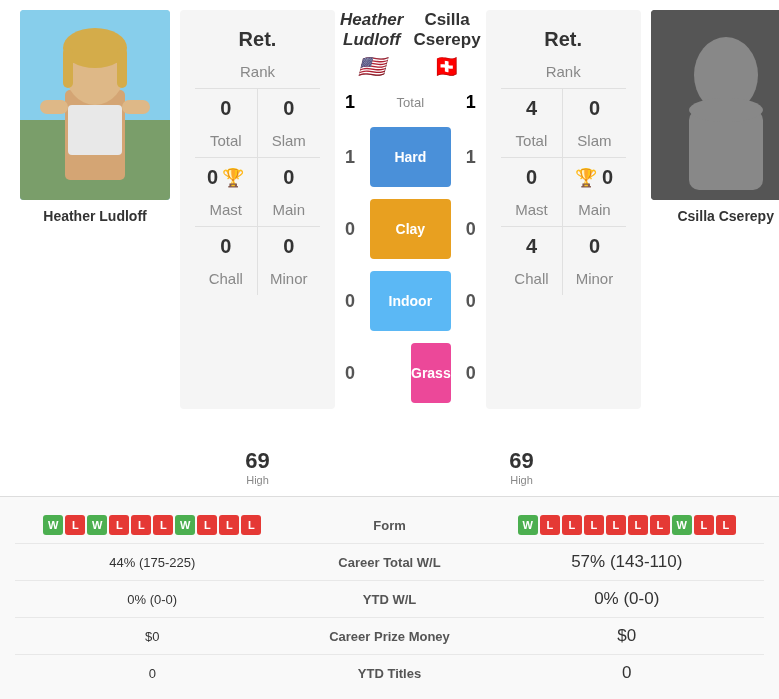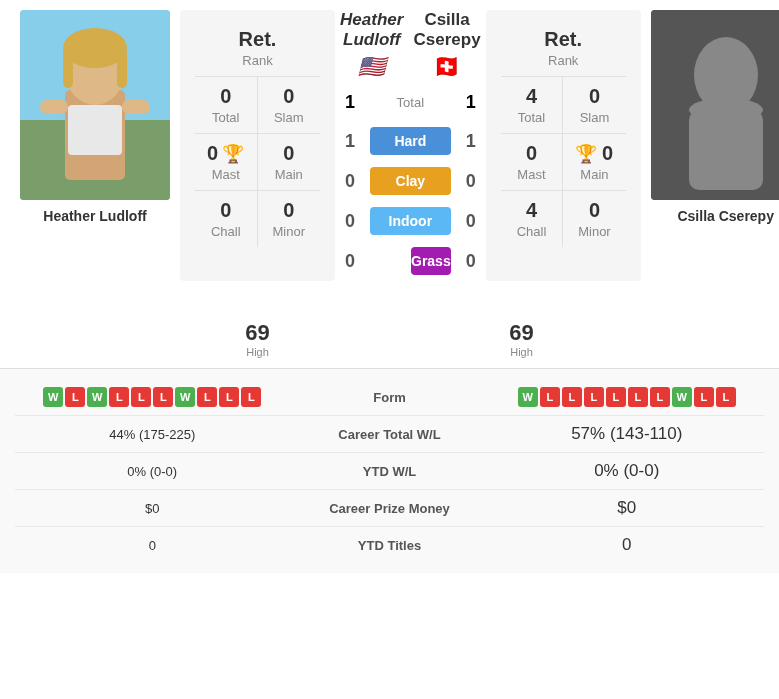--- a/index.html
+++ b/index.html
@@ -59,23 +59,23 @@
       gap: 0;
     }
 
     .stat-value {
       font-size: 20px;
       font-weight: bold;
       color: #333;
     }
 
     .stat-label {
-      font-size: 13px;
+      font-size: 15px;
       color: #888;
-      margin-top: 2px;
+      margin-top: 12px;
     }
 
     .trophy-icon {
       color: #FFD700;
       font-size: 18px;
     }
 
     
     .center-section {
       flex: 1;
@@ -102,21 +102,21 @@
       color: #555;
     }
 
     .surface-badge {
       flex: 1;
       text-align: center;
       border-radius: 4px;
       color: #fff;
       font-weight: bold;
       font-size: 14px;
-      padding: 6px 0;
+      padding: 22px 0;
       margin: 2px 5px;
     }
 
     .surface-total {
       display: flex;
       align-items: center;
       justify-content: space-between;
       width: 100%;
       padding: 4px 0;
       margin-bottom: 4px;
@@ -132,21 +132,21 @@
     .total-score {
       width: 30px;
       text-align: center;
       font-size: 18px;
       font-weight: bold;
     }
 
     .hard { background: #4A90D9; }
     .clay { background: #E8A020; }
     .indoor { background: #5BB8F5; }
-    .grass { background: #a21caf; margin-left: 46px; }
+    .grass { background: #ec4899; margin-left: 46px; }
 
     
     .form-section {
       background: #f9f9f9;
       border-top: 1px solid #ddd;
       padding: 10px 15px;
     }
 
     .form-row {
       display: flex;

